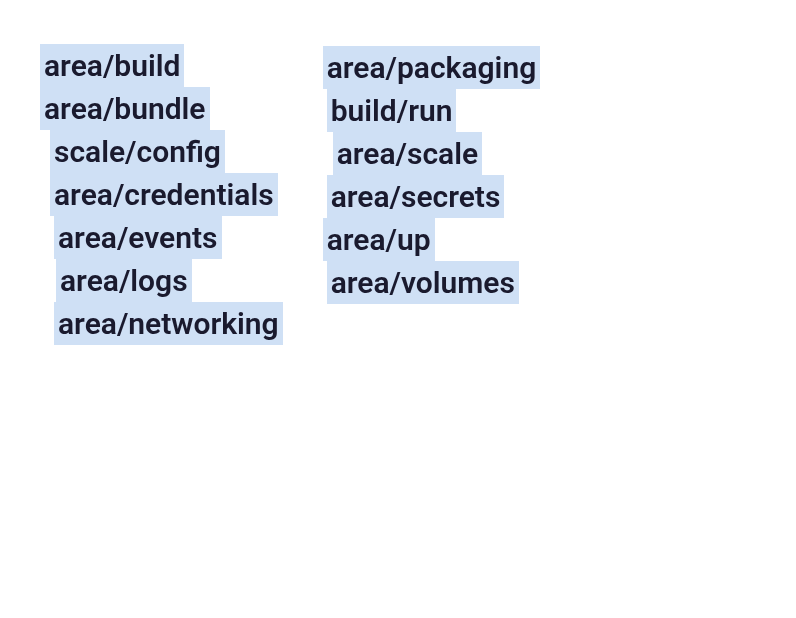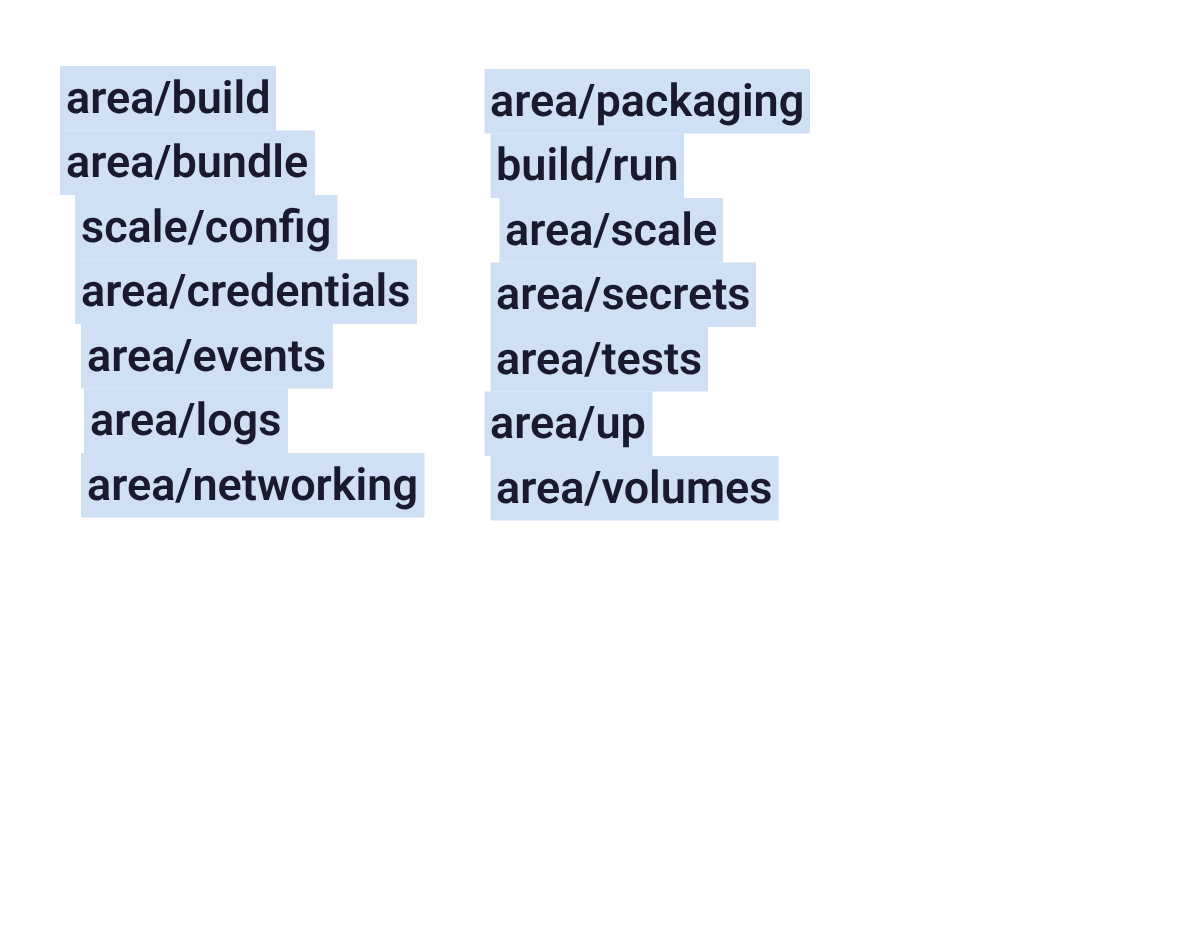--- a/index.html
+++ b/index.html
@@ -81,23 +81,20 @@
       </div>
     <div class="label-wrap indent-1">
         <span class="label">build/run</span>
       </div>
     <div class="label-wrap indent-2">
         <span class="label">area/scale</span>
       </div>
     <div class="label-wrap indent-1">
         <span class="label">area/secrets</span>
       </div>
-    <div class="label-wrap indent-1">
-        <span class="label">area/tests</span>
-      </div>
     <div class="label-wrap">
         <span class="label">area/up</span>
       </div>
     <div class="label-wrap indent-1">
         <span class="label">area/volumes</span>
       </div>
   </div>
 </div>
 
 </body></html>

